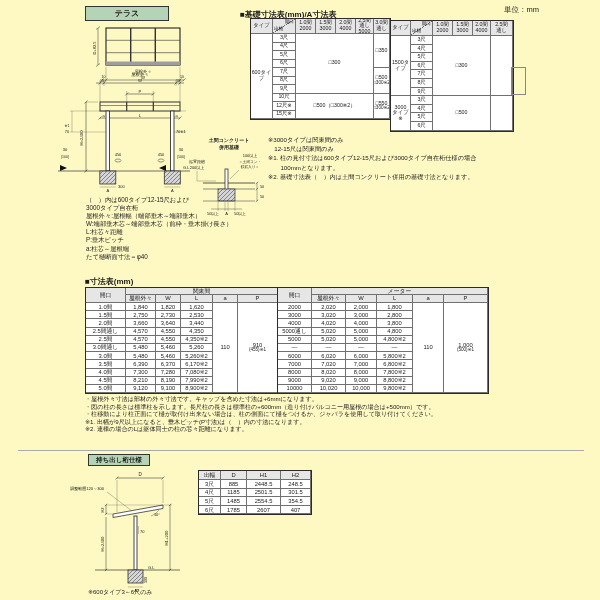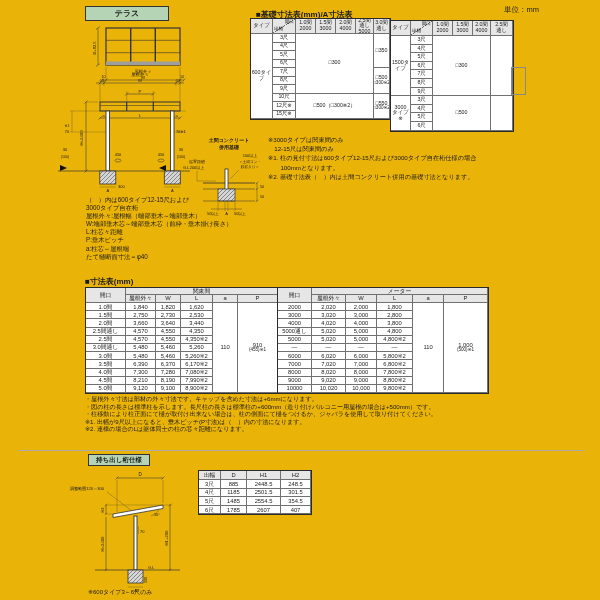--- a/index.html
+++ b/index.html
@@ -1,18 +1,18 @@
 <!DOCTYPE html>
 <html><head>
 <meta charset="utf-8">
 <style>
   * { box-sizing: border-box; margin:0; padding:0; }
   html,body { background:#fff; }
   #page {
-    position:relative; width:600px; height:600px; background:#eab308;
+    position:relative; width:600px; height:600px; background:#fef9c3;
     font-family:"Liberation Sans","DejaVu Sans",sans-serif; color:#1c1c1c;
     overflow:hidden;
     text-decoration:underline;
   }
   .abs { position:absolute; }
   .sect-title { font-size:8px; font-weight:bold; }
   .glabel {
     background:#b5d4b5; border:1px solid #333; text-align:center;
     font-weight:bold;
   }
@@ -42,21 +42,21 @@
 </style>
 </head>
 <body>
 
 <div id="page">
 
   <div class="abs glabel" style="left:85px;top:6px;width:84px;height:15px;line-height:13px;font-size:8px;">テラス</div>
 
   <div class="abs" style="left:504px;top:5px;font-size:7.5px;">単位：mm</div>
 
-  <div class="abs sect-title" style="left:256px;top:9px;">■基礎寸法表(mm)/A寸法表</div>
+  <div class="abs sect-title" style="left:240px;top:9px;">■基礎寸法表(mm)/A寸法表</div>
 
   <svg class="abs" style="left:86px;top:24px;" width="106" height="64" viewBox="0 0 106 64">
     <g stroke="#333" stroke-width="0.6" fill="none">
       <rect x="20" y="4" width="74" height="37" stroke-width="1.2"></rect>
       <line x1="44.7" y1="4" x2="44.7" y2="41" stroke-width="1.4"></line>
       <line x1="69.3" y1="4" x2="69.3" y2="41" stroke-width="1.4"></line>
       <line x1="20" y1="16.3" x2="94" y2="16.3"></line>
       <line x1="20" y1="28.7" x2="94" y2="28.7"></line>
       <rect x="20" y="37.5" width="74" height="3.5" fill="#9e9e9e" stroke="none"></rect>
 

